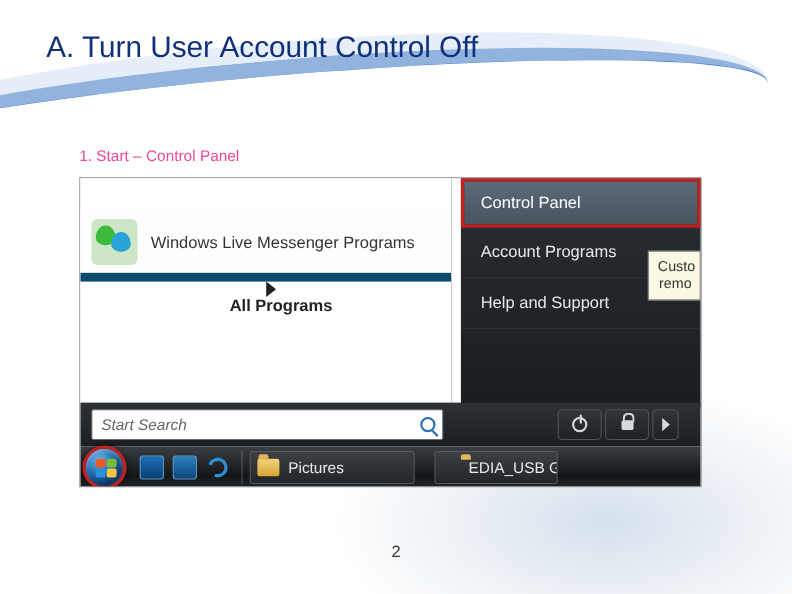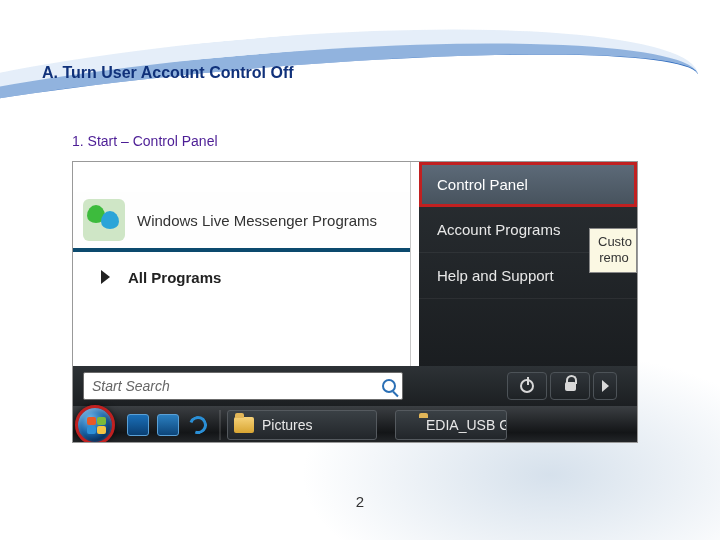--- a/index.html
+++ b/index.html
@@ -34,30 +34,29 @@
     position: absolute;
     bottom: -60px; right: -80px;
     width: 500px; height: 250px;
     background: radial-gradient(ellipse at center, rgba(180,200,220,0.55) 0%, rgba(255,255,255,0) 70%);
     z-index: 0;
   }
   .slide-title {
     position: absolute;
     top: 28px; left: 42px;
     color: #10317a;
-    font-size: 16px;
-    font-weight: bold;
+    font-size: 27px;
+    font-weight: normal;
     z-index: 2;
-    margin-top: 36px;
   }
   .step-label {
     position: absolute;
     top: 133px; left: 72px;
     font-size: 14px;
-    color: #4c1d95;
+    color: #ec4899;
     z-index: 2;
   }
   .page-number {
     position: absolute;
     bottom: 30px; left: 50%;
     transform: translateX(-50%);
     font-size: 15px;
     color: #333;
     z-index: 2;
   }
@@ -101,25 +100,26 @@
     content: "";
     position: absolute;
     width: 18px; height: 18px;
     border-radius: 50% 50% 50% 50% / 60% 60% 40% 40%;
   }
   .icon-box.messenger::before { background: #3dbb3d; left: 4px; top: 6px; }
   .icon-box.messenger::after  { background: #2aa4d8; left: 18px; top: 12px; }
   .all-programs-row {
     display: flex; align-items: center;
     height: 54px;
-    border-top: 4px solid #0c4a6e;
+    border-top: 8px solid #0c4a6e;
     padding-left: 28px;
     font-size: 15px;
     font-weight: bold;
     color: #222;
+    flex-direction: column;
   }
   .arrow-right {
     width: 0; height: 0;
     border-top: 7px solid transparent;
     border-bottom: 7px solid transparent;
     border-left: 9px solid #222;
     margin-right: 18px;
   }
   
   .right-panel {

